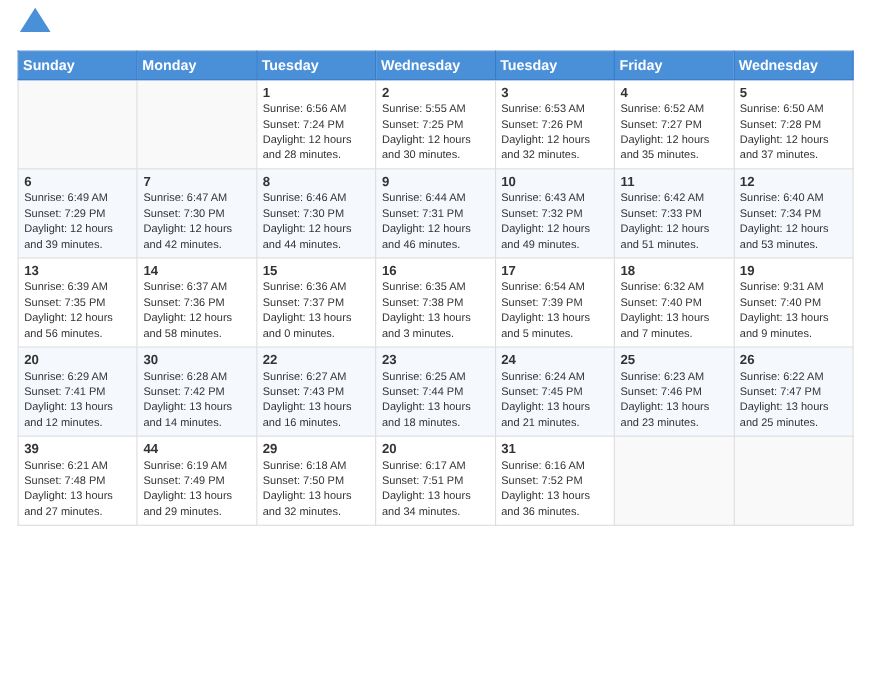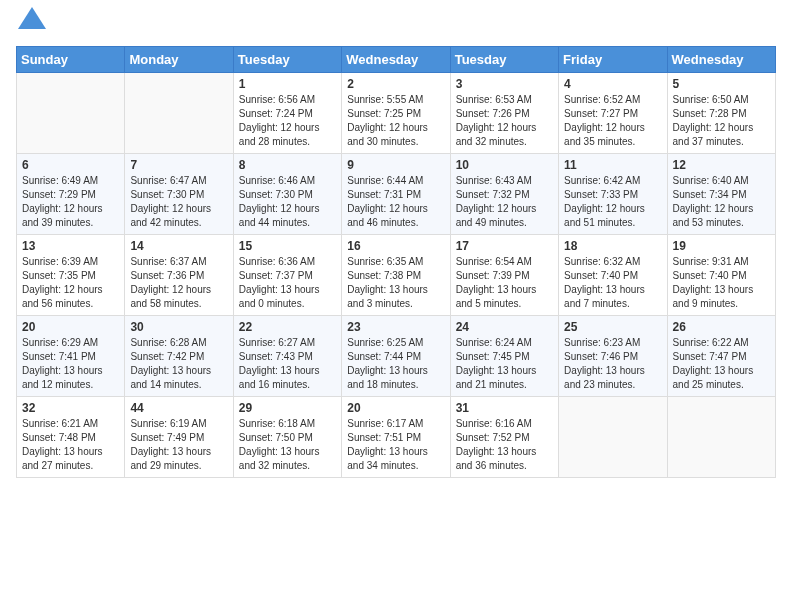--- a/index.html
+++ b/index.html
@@ -278,21 +278,21 @@
         </td>
         <td>
           <span class="day-num">26</span>
           <div class="day-info">Sunrise: 6:22 AM
 Sunset: 7:47 PM
 Daylight: 13 hours and 25 minutes.</div>
         </td>
       </tr>
       <tr>
         <td>
-          <span class="day-num">32</span>
+          <span class="day-num">39</span>
           <div class="day-info">Sunrise: 6:21 AM
 Sunset: 7:48 PM
 Daylight: 13 hours and 27 minutes.</div>
         </td>
         <td>
           <span class="day-num">44</span>
           <div class="day-info">Sunrise: 6:19 AM
 Sunset: 7:49 PM
 Daylight: 13 hours and 29 minutes.</div>
         </td>

